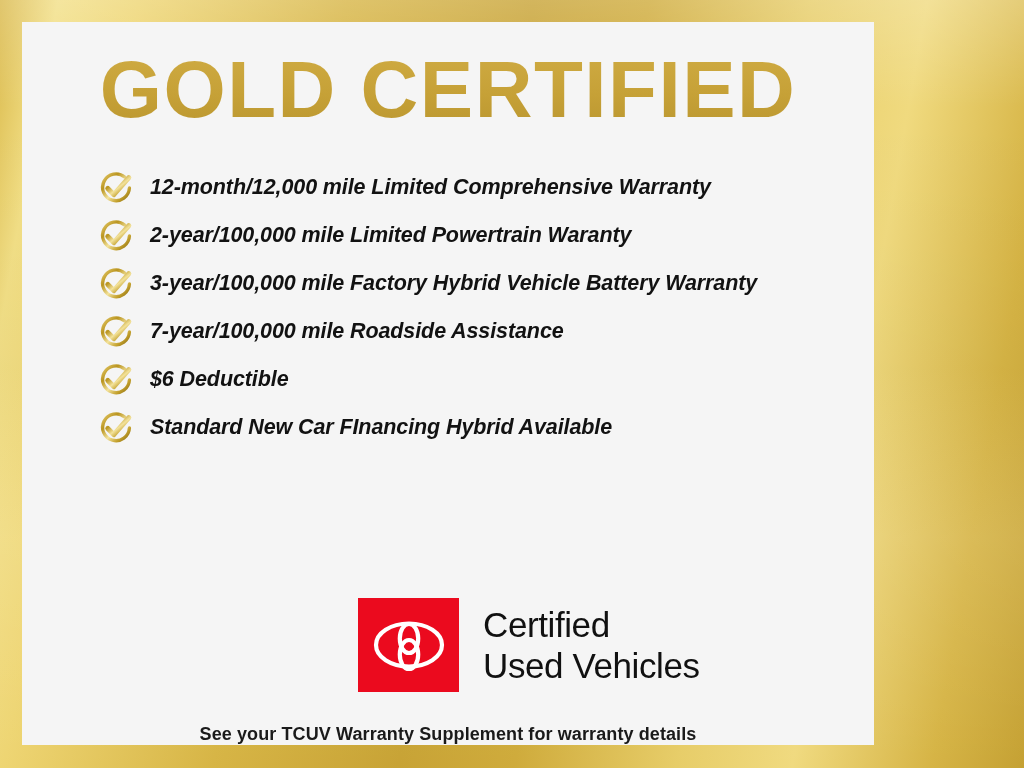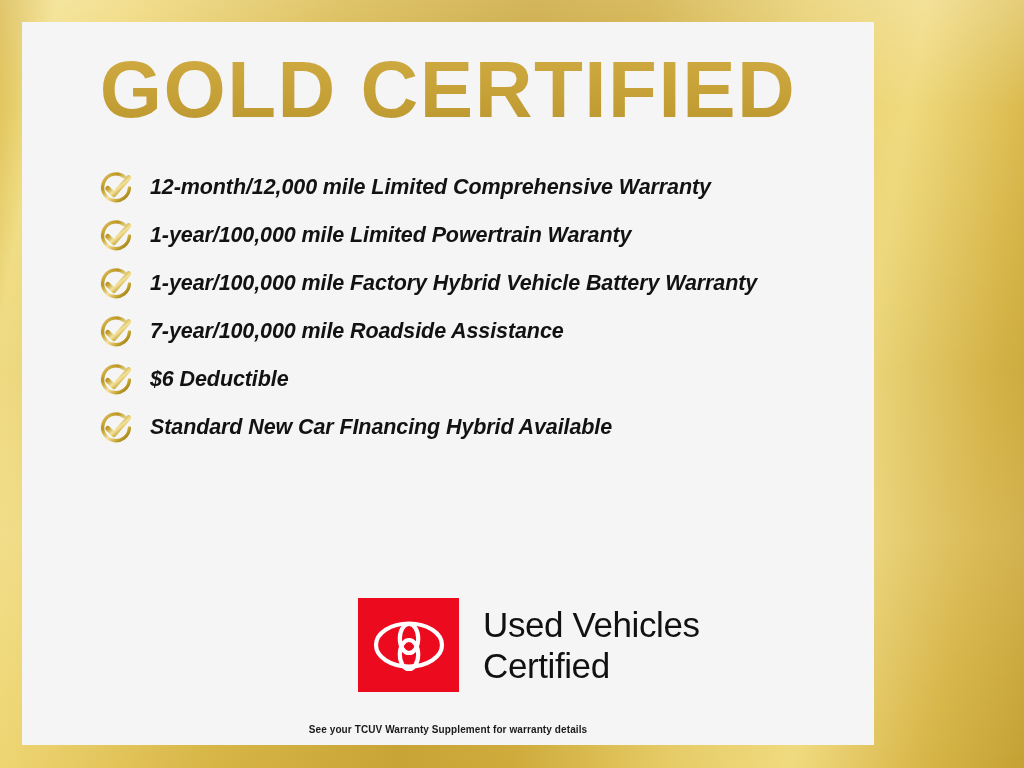--- a/index.html
+++ b/index.html
@@ -146,21 +146,21 @@
 
   
   #footer-note {
     position: absolute;
     left: 0;
     right: 0;
     top: 702px;
     text-align: center;
     font-family: "Liberation Sans", sans-serif;
     font-weight: bold;
-    font-size: 10px;
+    font-size: 18px;
     color: #1a1a1a;
     letter-spacing: 0.1px;
   }
 </style>
 </head>
 <body>
 
 <div id="frame">
 
   <div id="card">
@@ -188,31 +188,31 @@
         <span class="benefit-text">12-month/12,000 mile Limited Comprehensive Warranty</span>
       </div>
 
       <div class="benefit-row">
         <span class="check-icon-wrap">
           <svg class="check-icon" viewBox="0 0 40 40" xmlns="http://www.w3.org/2000/svg">
             <path d="M28.6 9.0 A13.4 13.4 0 1 0 33.4 20" fill="none" stroke="url(#g1)" stroke-width="3.4" stroke-linecap="round"></path>
             <path d="M11.8 20.4 L17.8 26.6 L32.8 9.6" fill="none" stroke="url(#g1)" stroke-width="5" stroke-linecap="round" stroke-linejoin="round"></path>
           </svg>
         </span>
-        <span class="benefit-text">1-year/100,000 mile Limited Powertrain Waranty</span>
-      </div>
-
-      <div class="benefit-row">
-        <span class="check-icon-wrap">
-          <svg class="check-icon" viewBox="0 0 40 40" xmlns="http://www.w3.org/2000/svg">
-            <path d="M28.6 9.0 A13.4 13.4 0 1 0 33.4 20" fill="none" stroke="url(#g1)" stroke-width="3.4" stroke-linecap="round"></path>
-            <path d="M11.8 20.4 L17.8 26.6 L32.8 9.6" fill="none" stroke="url(#g1)" stroke-width="5" stroke-linecap="round" stroke-linejoin="round"></path>
-          </svg>
-        </span>
-        <span class="benefit-text">1-year/100,000 mile Factory Hybrid Vehicle Battery Warranty</span>
+        <span class="benefit-text">2-year/100,000 mile Limited Powertrain Waranty</span>
+      </div>
+
+      <div class="benefit-row">
+        <span class="check-icon-wrap">
+          <svg class="check-icon" viewBox="0 0 40 40" xmlns="http://www.w3.org/2000/svg">
+            <path d="M28.6 9.0 A13.4 13.4 0 1 0 33.4 20" fill="none" stroke="url(#g1)" stroke-width="3.4" stroke-linecap="round"></path>
+            <path d="M11.8 20.4 L17.8 26.6 L32.8 9.6" fill="none" stroke="url(#g1)" stroke-width="5" stroke-linecap="round" stroke-linejoin="round"></path>
+          </svg>
+        </span>
+        <span class="benefit-text">3-year/100,000 mile Factory Hybrid Vehicle Battery Warranty</span>
       </div>
 
       <div class="benefit-row">
         <span class="check-icon-wrap">
           <svg class="check-icon" viewBox="0 0 40 40" xmlns="http://www.w3.org/2000/svg">
             <path d="M28.6 9.0 A13.4 13.4 0 1 0 33.4 20" fill="none" stroke="url(#g1)" stroke-width="3.4" stroke-linecap="round"></path>
             <path d="M11.8 20.4 L17.8 26.6 L32.8 9.6" fill="none" stroke="url(#g1)" stroke-width="5" stroke-linecap="round" stroke-linejoin="round"></path>
           </svg>
         </span>
         <span class="benefit-text">7-year/100,000 mile Roadside Assistance</span>
@@ -246,21 +246,21 @@
       <div id="toyota-badge">
         <svg width="74" height="56" viewBox="0 0 74 56" xmlns="http://www.w3.org/2000/svg">
           <g fill="none" stroke="#ffffff" stroke-width="4.2">
             <ellipse cx="37" cy="28" rx="33" ry="21.5"></ellipse>
             <ellipse cx="37" cy="21.5" rx="9.2" ry="14.5"></ellipse>
             <ellipse cx="37" cy="37.5" rx="9.2" ry="14.5"></ellipse>
           </g>
         </svg>
       </div>
       <div id="logo-words">
+        <div>Certified</div>
         <div>Used Vehicles</div>
-        <div>Certified</div>
       </div>
     </div>
 
     <div id="footer-note">See your TCUV Warranty Supplement for warranty details</div>
 
   </div>
 </div>
 
 </body></html>

